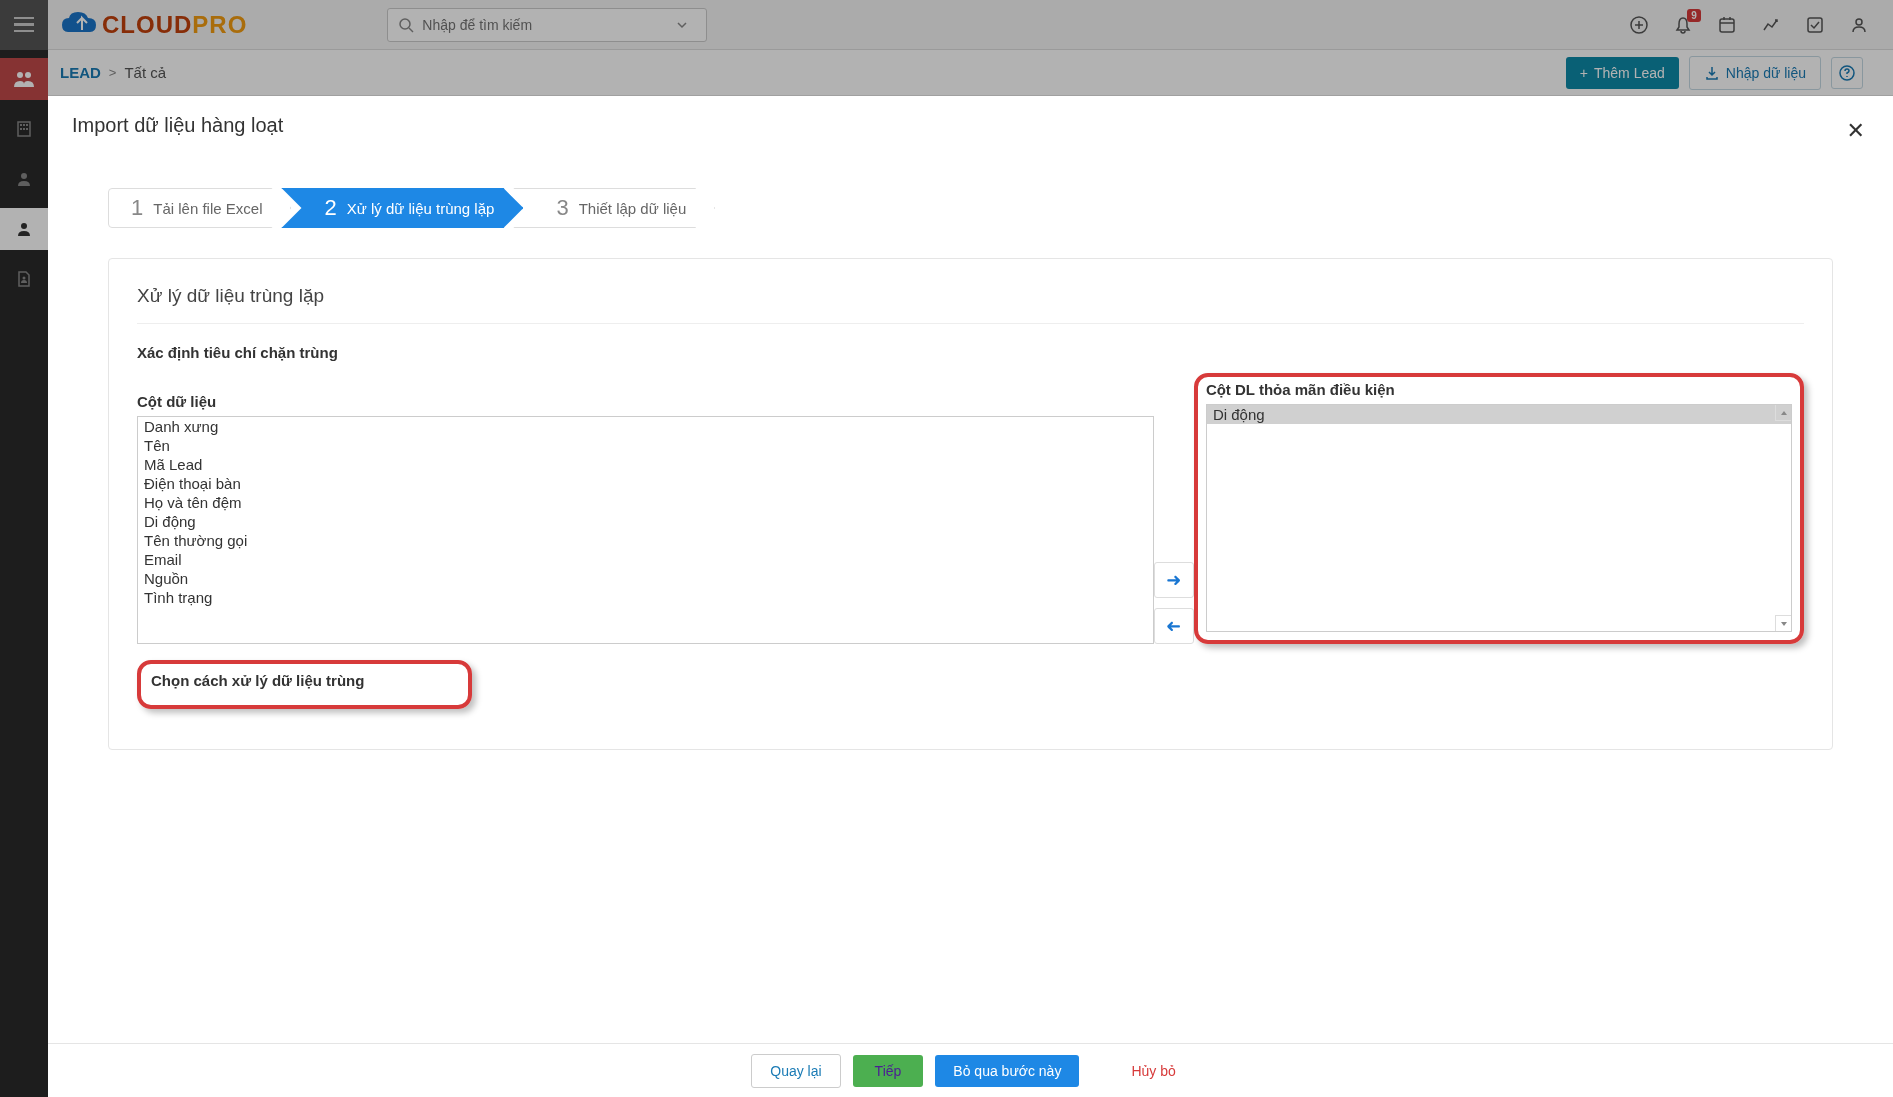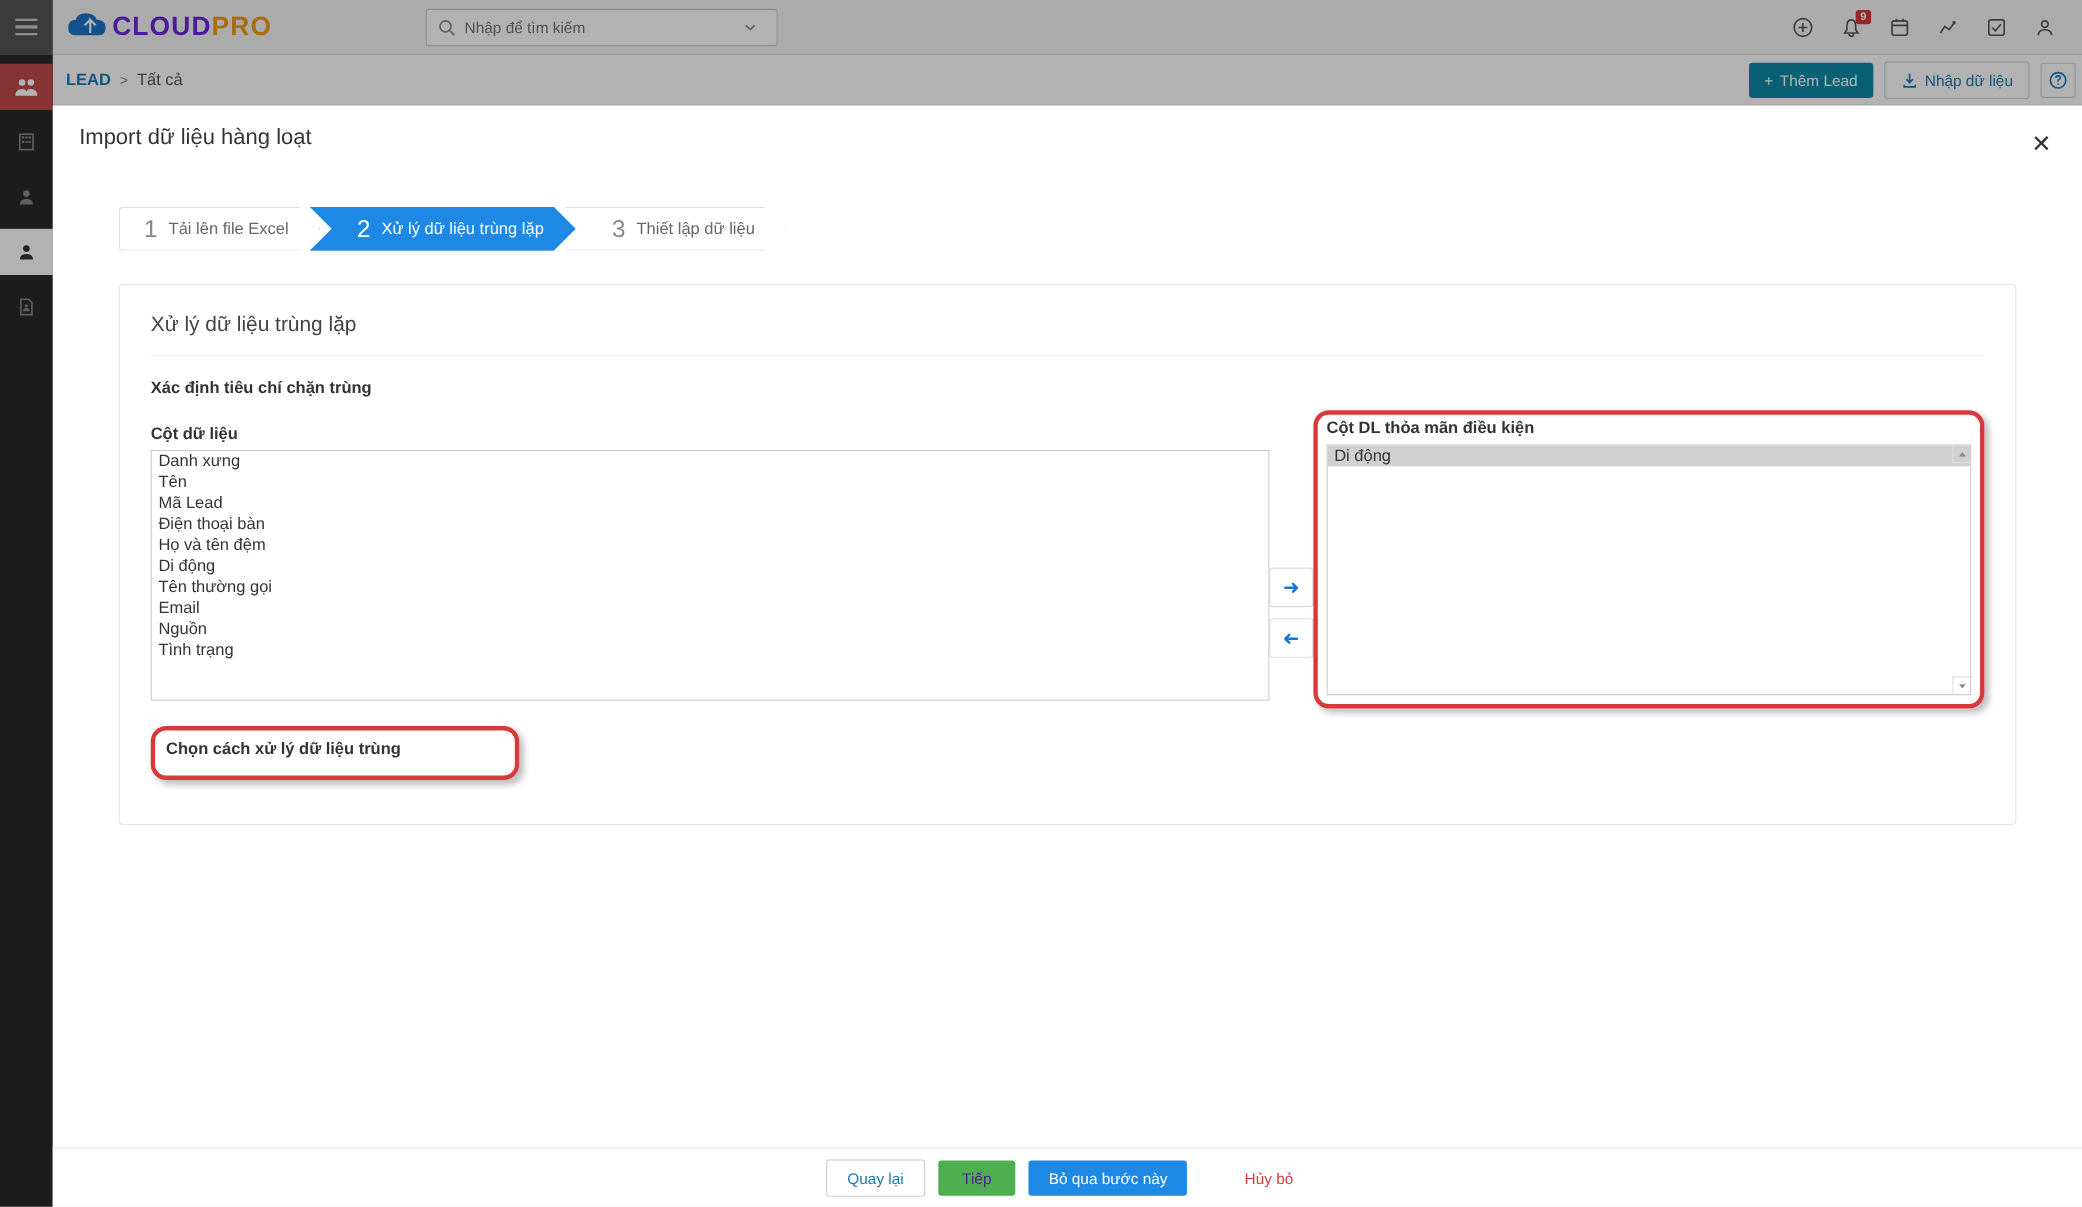--- a/index.html
+++ b/index.html
@@ -5,32 +5,32 @@
     * { margin: 0; padding: 0; box-sizing: border-box; }
     body { font-family: 'Segoe UI', Arial, sans-serif; font-size: 14px; color: #333; background: #fff; overflow: hidden; }
     
     
     .top-header { height: 50px; background: #f5f5f5; border-bottom: 1px solid #ddd; display: flex; align-items: center; position: relative; }
     .hamburger-btn { width: 48px; height: 50px; background: #555; display: flex; align-items: center; justify-content: center; cursor: pointer; }
     .hamburger-icon { display: flex; flex-direction: column; gap: 4px; }
     .hamburger-icon span { display: block; width: 20px; height: 2.5px; background: #ccc; }
     .logo { margin-left: 10px; display: flex; align-items: center; height: 40px; }
     .logo-text { font-size: 24px; font-weight: 700; letter-spacing: 1px; }
-    .logo-text .c1 { color: #6d28d9; }
+    .logo-text .c1 { color: #c2410c; }
     .logo-text .c2 { color: #f39c12; }
     .search-box { margin-left: 140px; width: 320px; height: 34px; background: #fff; border: 1px solid #ccc; border-radius: 3px; display: flex; align-items: center; padding: 0 10px; }
     .search-box svg { margin-right: 8px; }
     .search-input { flex: 1; border: none; outline: none; font-size: 14px; color: #777; }
     .search-box .chevron { margin-left: auto; }
     .header-icons { margin-left: auto; display: flex; align-items: center; gap: 24px; padding-right: 24px; }
     .header-icon { position: relative; cursor: pointer; display: flex; align-items: center; justify-content: center; color: #555;}
     .badge { position: absolute; top: -6px; right: -8px; background: #d73a3a; color: #fff; font-size: 10px; font-weight: 700; padding: 1px 4px; border-radius: 3px; min-width: 14px; text-align: center; }
     
     
-    .sub-header { height: 46px; background: #fff; border-bottom: 1px solid #e5e5e5; display: flex; align-items: center; padding-left: 60px; padding-right: 6px; }
+    .sub-header { height: 46px; background: #fff; border-bottom: 1px solid #e5e5e5; display: flex; align-items: center; padding-left: 60px; padding-right: 30px; }
     .breadcrumb { display: flex; align-items: center; gap: 8px; }
     .breadcrumb .lead { color: #1a7bb5; font-weight: 600; font-size: 15px; }
     .breadcrumb .sep { color: #888; font-size: 13px; }
     .breadcrumb .all { color: #555; font-size: 15px; }
     .sub-header-right { margin-left: auto; display: flex; align-items: center; gap: 10px; }
     .btn-primary { background: #0e8aa8; color: #fff; border: none; padding: 8px 14px; border-radius: 3px; font-size: 14px; cursor: pointer; display: flex; align-items: center; gap: 6px; }
     .btn-outline { background: #fff; color: #1a7bb5; border: 1px solid #c5d8e2; padding: 8px 14px; border-radius: 3px; font-size: 14px; cursor: pointer; display: flex; align-items: center; gap: 6px; }
     .help-icon { width: 32px; height: 32px; border: 1px solid #c5d8e2; border-radius: 3px; display: flex; align-items: center; justify-content: center; color: #1a7bb5; cursor: pointer; }
     
     
@@ -54,21 +54,21 @@
     .step-num { font-size: 22px; margin-right: 10px; color: #888; }
     .step.active .step-num { color: #fff; }
     .step-label { font-size: 15px; color: #666; }
     .step.active .step-label { color: #fff; }
     
     
     .content-wrap { padding: 30px 60px 0; }
     .panel { border: 1px solid #e5e5e5; border-radius: 4px; padding: 26px 28px 40px; }
     .panel-title { font-size: 19px; color: #444; padding-bottom: 16px; border-bottom: 1px solid #eee; margin-bottom: 20px; }
     .sub-label { font-size: 15px; color: #333; font-weight: 600; margin: 12px 0 18px; }
-    .columns-row { display: flex; align-items: center; }
+    .columns-row { display: flex; align-items: flex-end; }
     .col-left { flex: 1; }
     .col-right { flex: 0.6; }
     .field-label { font-size: 15px; color: #333; font-weight: 600; margin-bottom: 6px; }
     .listbox { border: 1px solid #ccc; background: #fff; height: 228px; overflow-y: scroll; font-size: 15px; }
     .listbox-item { padding: 1px 6px; cursor: pointer; }
     .listbox-item.selected { background: #d0d0d0; }
     .listbox-small { border: 1px solid #ccc; background: #fff; height: 228px; overflow-y: auto; font-size: 15px; position: relative; }
     .transfer-btns { display: flex; flex-direction: column; gap: 10px; padding-top: 90px; }
     .transfer-btn { width: 40px; height: 36px; border: 1px solid #ddd; background: #fff; border-radius: 3px; cursor: pointer; display: flex; align-items: center; justify-content: center; font-size: 18px; color: #1976d2; }
     

